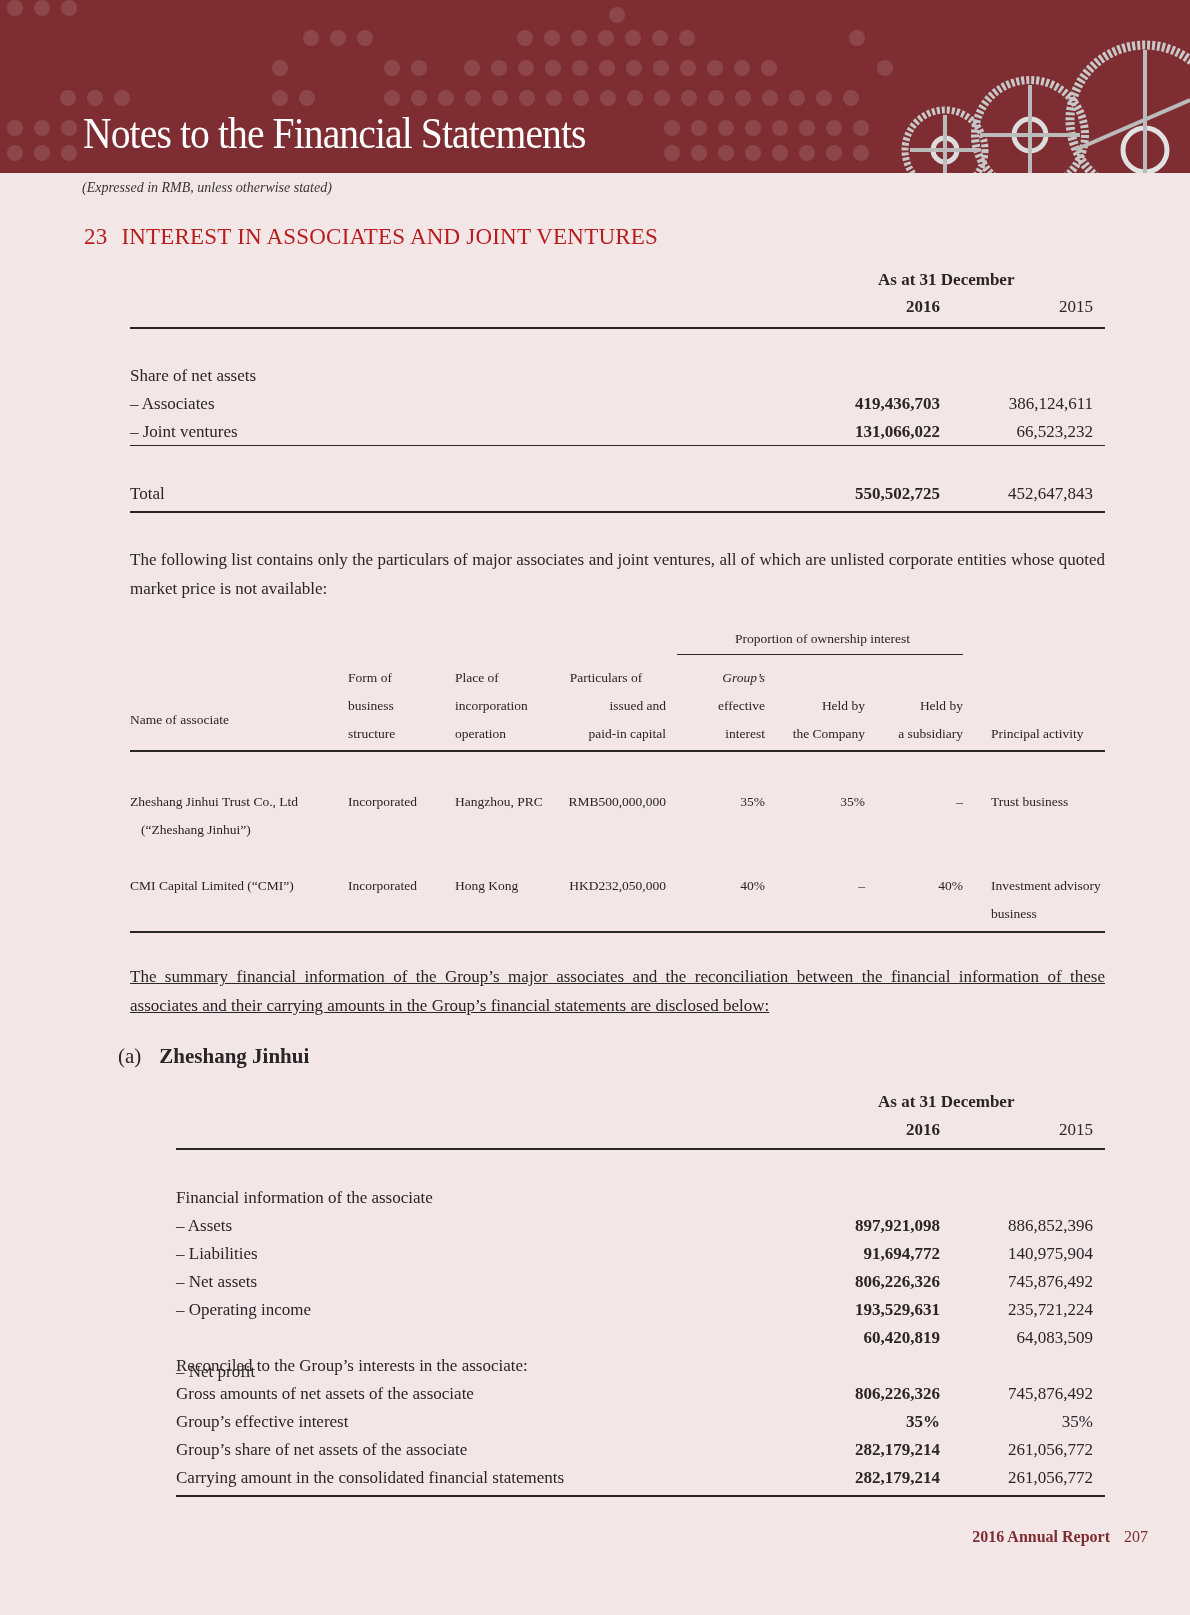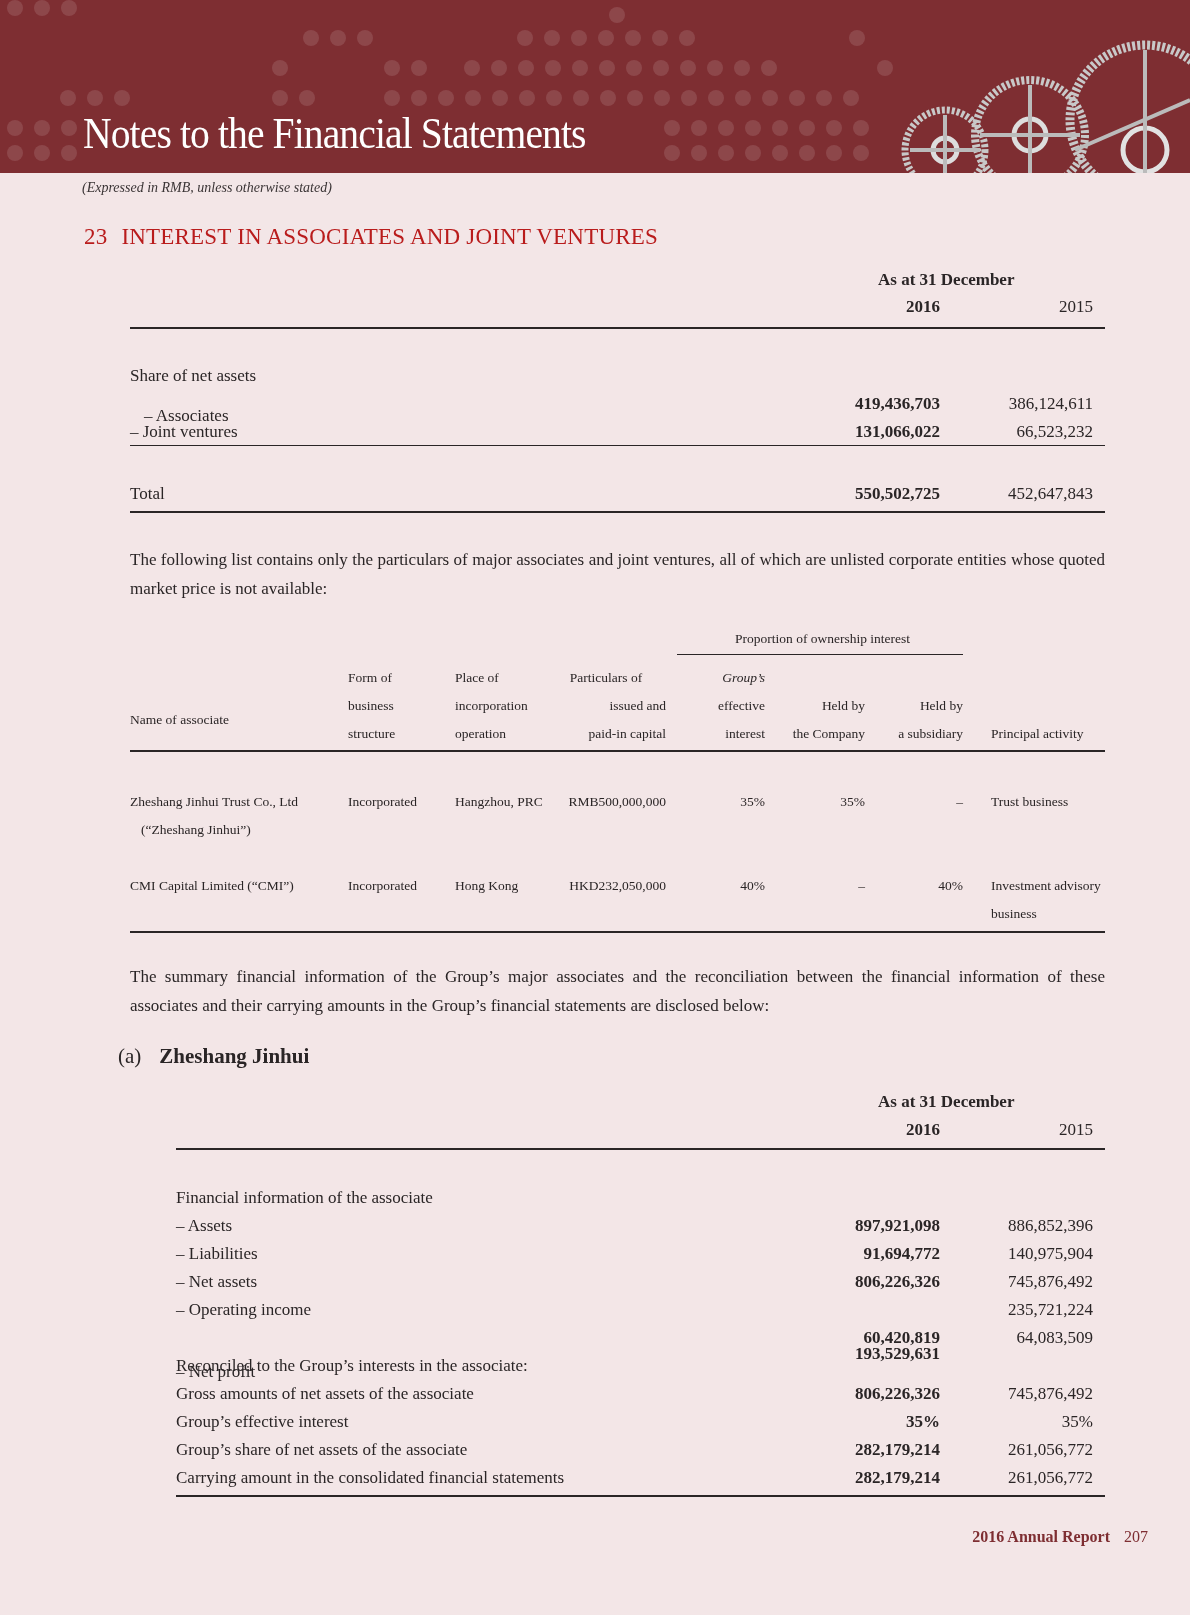--- a/index.html
+++ b/index.html
@@ -162,21 +162,21 @@
 </div>
 
 <div>
   <div class="abs bold" style="left:878px; top:270px; font-size:17px;">As at 31 December</div>
   <div class="abs bold val" style="left:810px; top:297px;">2016</div>
   <div class="abs val" style="left:963px; top:297px;">2015</div>
   <div class="line" style="left:130px; top:327px; width:975px; height:2px;"></div>
 
   <div class="abs row-label" style="left:130px; top:366px;">Share of net assets</div>
 
-  <div class="abs row-label" style="left:144px; top:394px;margin-top:12px;">– Associates</div>
+  <div class="abs row-label" style="left:130px; top:394px;">– Associates</div>
   <div class="abs val bold" style="left:810px; top:394px;">419,436,703</div>
   <div class="abs val" style="left:963px; top:394px;">386,124,611</div>
 
   <div class="abs row-label" style="left:130px; top:422px;">– Joint ventures</div>
   <div class="abs val bold" style="left:810px; top:422px;">131,066,022</div>
   <div class="abs val" style="left:963px; top:422px;">66,523,232</div>
   <div class="line" style="left:130px; top:445px; width:975px; height:1px;"></div>
 
   <div class="abs row-label" style="left:130px; top:484px;">Total</div>
   <div class="abs val bold" style="left:810px; top:484px;">550,502,725</div>
@@ -238,21 +238,21 @@
     <div class="td num-r" style="left:680px; width:85px; top:872px;">40%</div>
     <div class="td num-r" style="left:770px; width:95px; top:872px;">–</div>
     <div class="td num-r" style="left:870px; width:93px; top:872px;">40%</div>
     <div class="td" style="left:991px; top:872px;">Investment advisory</div>
     <div class="td" style="left:991px; top:900px;">business</div>
   </div>
 
   <div class="line" style="left:130px; top:931px; width:975px; height:2px;"></div>
 </div>
 
-<div class="para" style="top:962px;">The summary financial information of the Group’s major associates and the reconciliation between the financial information of these associates and their carrying amounts in the Group’s financial statements are disclosed below:</div>
+<div class="para" style="top:962px;text-decoration:underline;">The summary financial information of the Group’s major associates and the reconciliation between the financial information of these associates and their carrying amounts in the Group’s financial statements are disclosed below:</div>
 
 <div class="sub-head">
   <span class="label">(a)</span><span class="bold">Zheshang Jinhui</span>
 </div>
 
 <div>
   <div class="abs bold" style="left:878px; top:1092px; font-size:17px;">As at 31 December</div>
   <div class="abs bold val" style="left:810px; top:1120px;">2016</div>
   <div class="abs val" style="left:963px; top:1120px;">2015</div>
   <div class="line" style="left:176px; top:1148px; width:929px; height:2px;"></div>
@@ -265,21 +265,21 @@
 
   <div class="abs row-label" style="left:176px; top:1244px;">– Liabilities</div>
   <div class="abs val bold" style="left:810px; top:1244px;">91,694,772</div>
   <div class="abs val" style="left:963px; top:1244px;">140,975,904</div>
 
   <div class="abs row-label" style="left:176px; top:1272px;">– Net assets</div>
   <div class="abs val bold" style="left:810px; top:1272px;">806,226,326</div>
   <div class="abs val" style="left:963px; top:1272px;">745,876,492</div>
 
   <div class="abs row-label" style="left:176px; top:1300px;">– Operating income</div>
-  <div class="abs val bold" style="left:810px; top:1300px;margin-top:44px;">193,529,631</div>
+  <div class="abs val bold" style="left:810px; top:1300px;">193,529,631</div>
   <div class="abs val" style="left:963px; top:1300px;">235,721,224</div>
 
   <div class="abs row-label" style="left:176px; top:1328px;margin-top:34px;">– Net profit</div>
   <div class="abs val bold" style="left:810px; top:1328px;">60,420,819</div>
   <div class="abs val" style="left:963px; top:1328px;">64,083,509</div>
 
   <div class="abs row-label" style="left:176px; top:1356px;">Reconciled to the Group’s interests in the associate:</div>
 
   <div class="abs row-label" style="left:176px; top:1384px;">Gross amounts of net assets of the associate</div>
   <div class="abs val bold" style="left:810px; top:1384px;">806,226,326</div>

